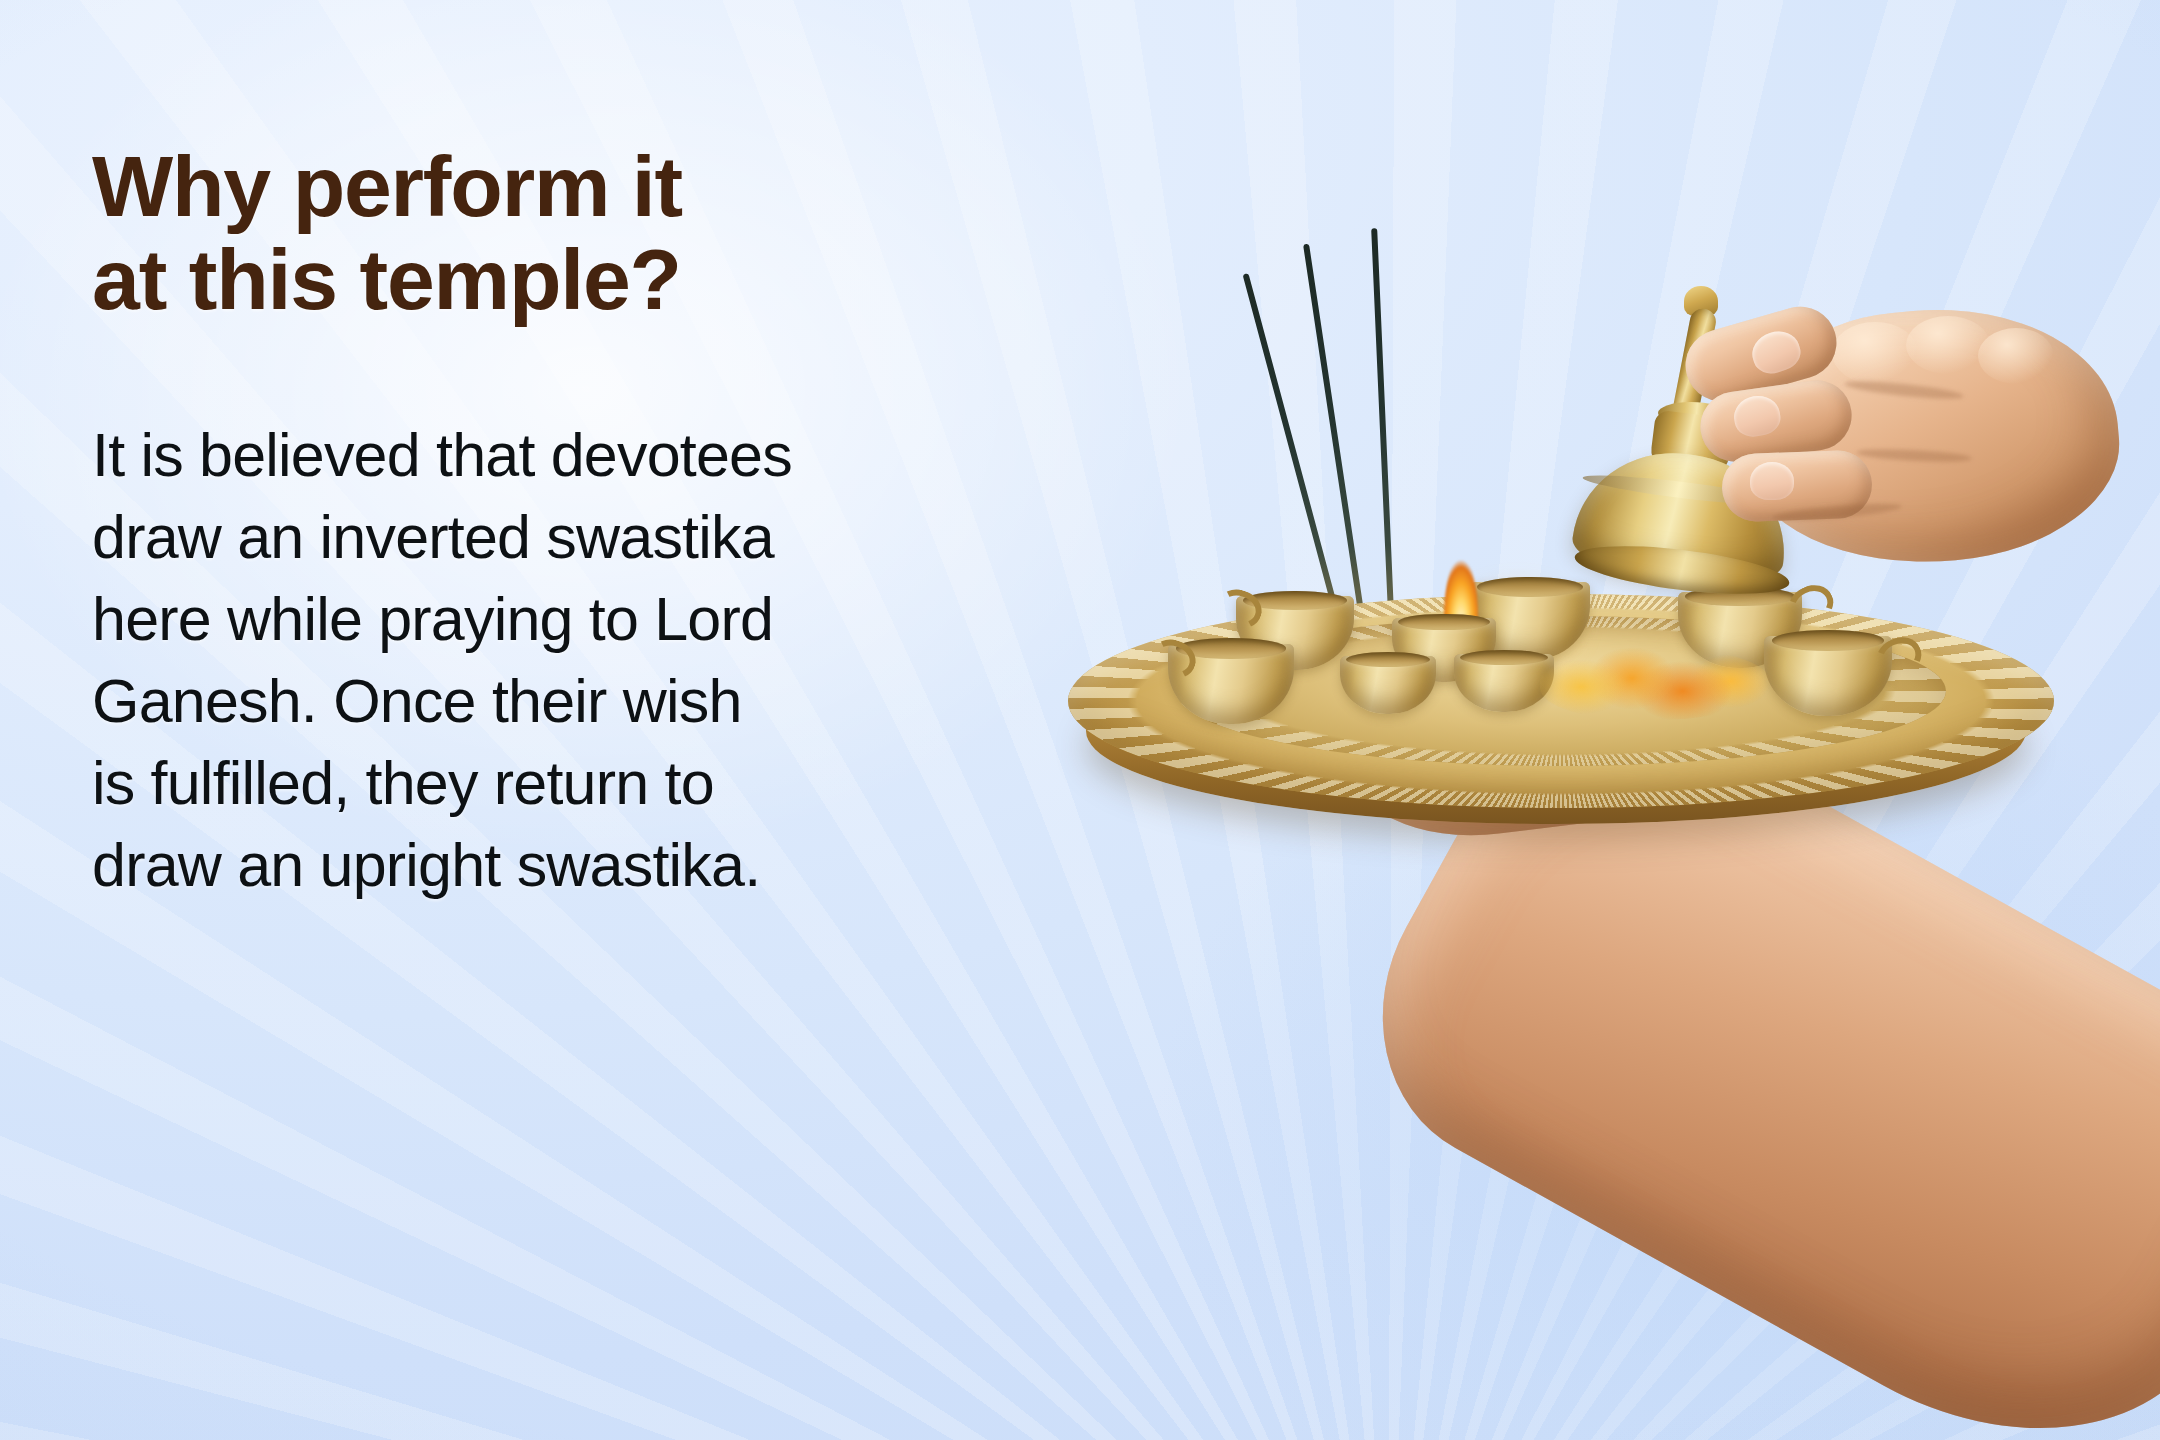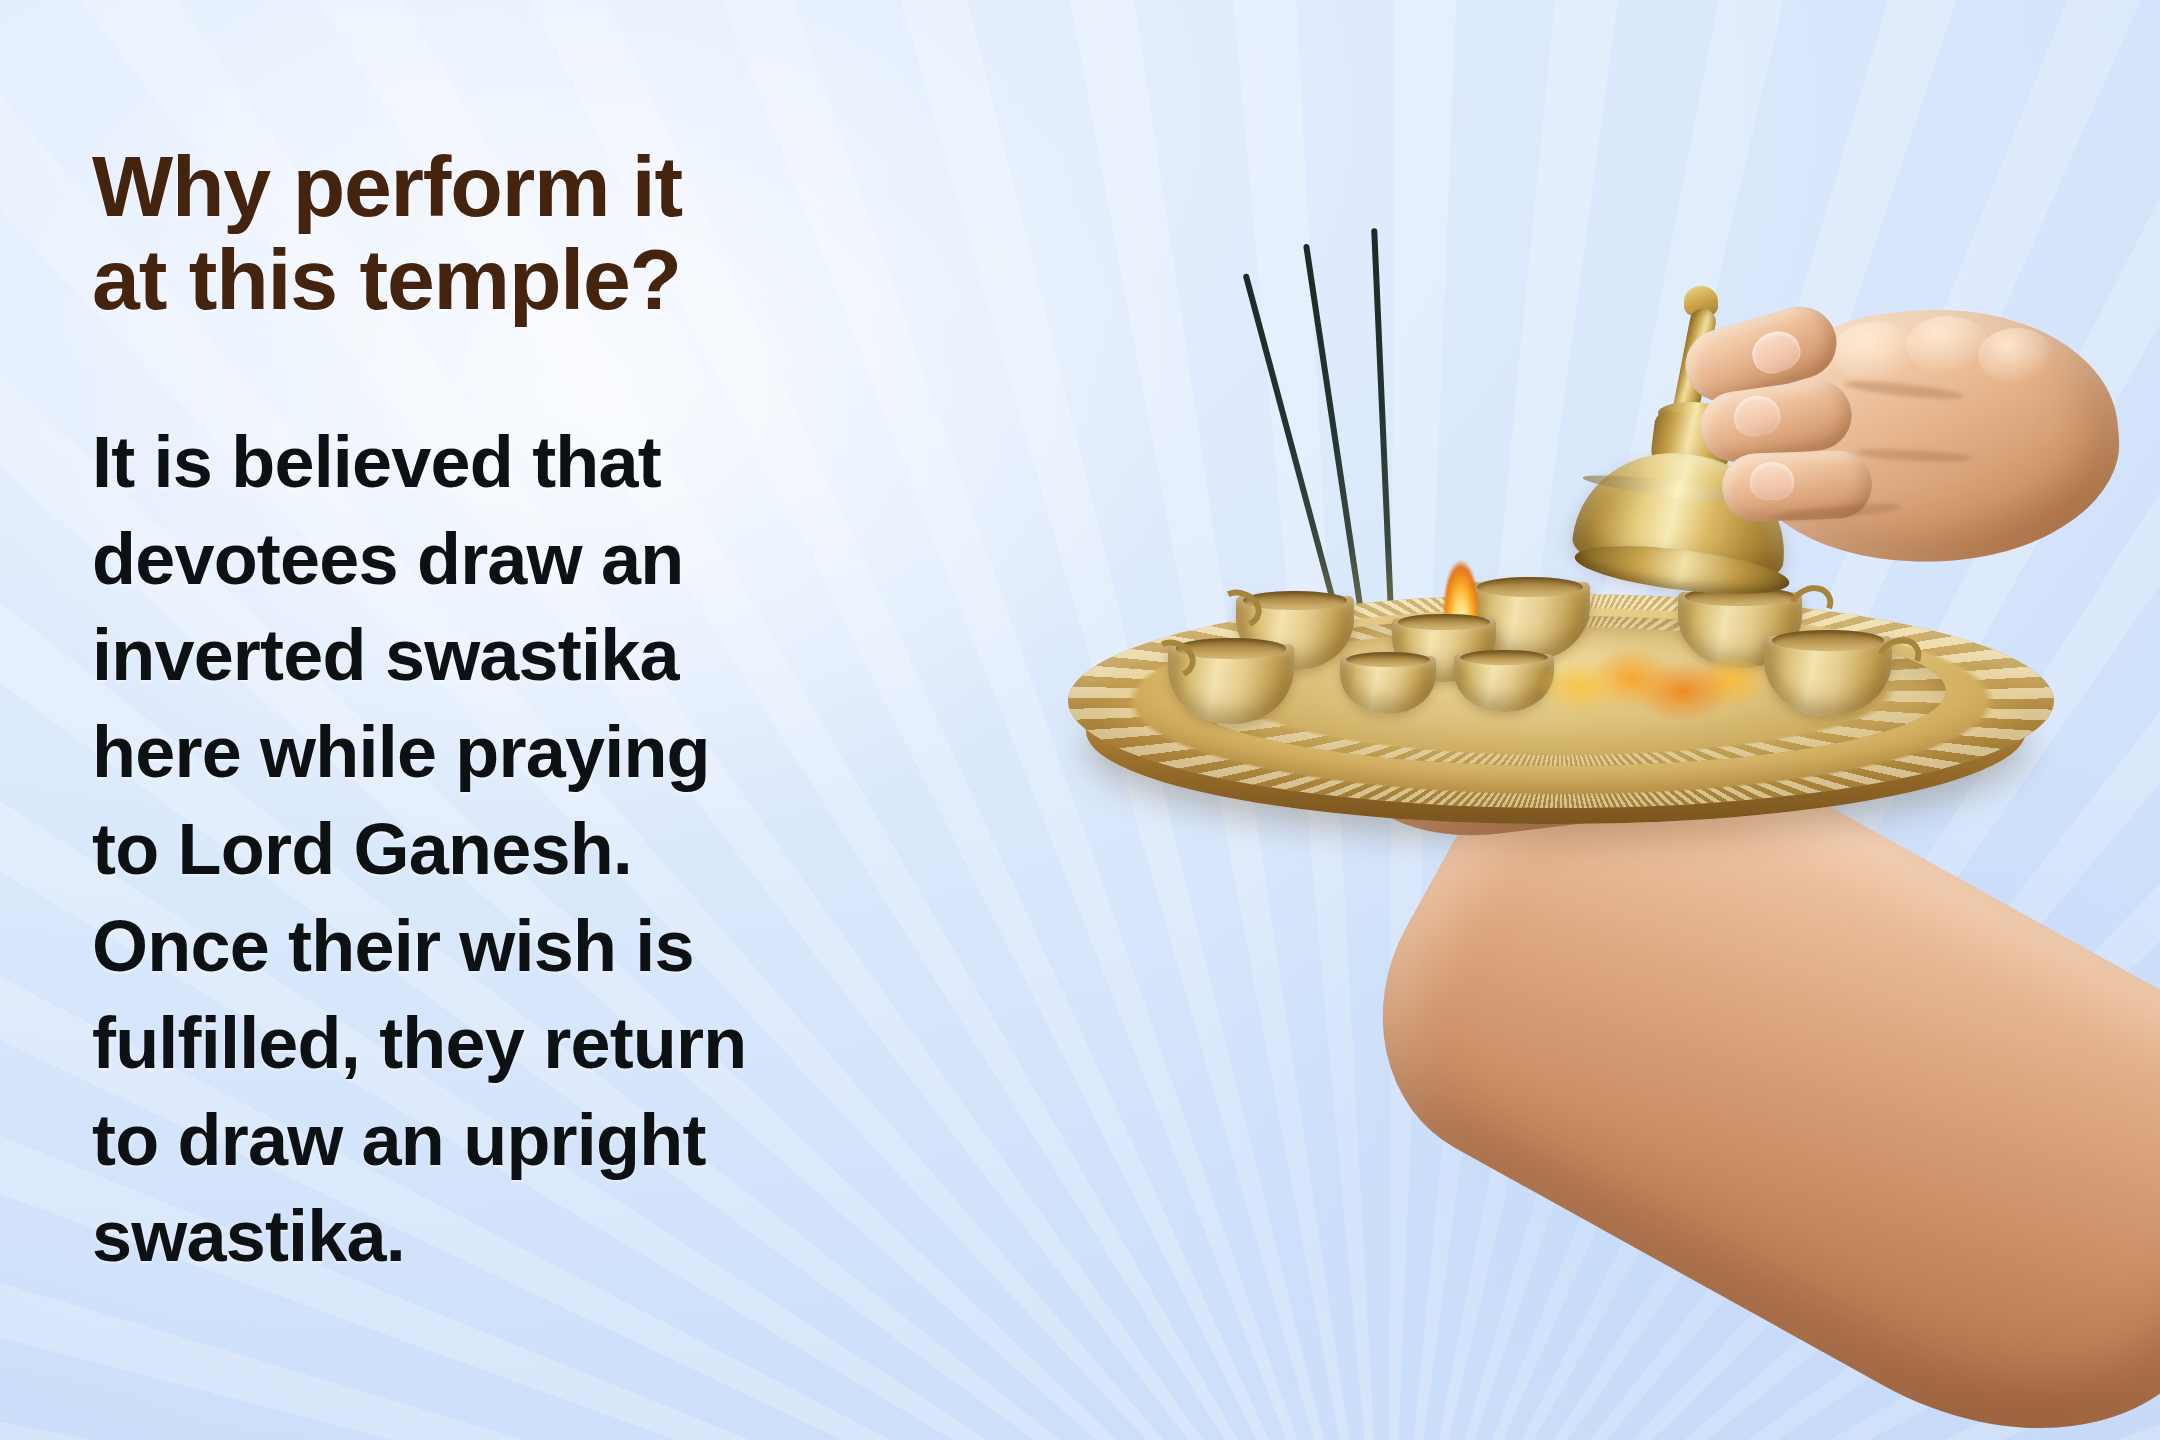--- a/index.html
+++ b/index.html
@@ -68,23 +68,23 @@
     line-height: 1.08;
     font-weight: 700;
     letter-spacing: -1.2px;
     color: #45240f;
     text-shadow: 0 2px 3px rgba(255,255,255,.55);
     white-space: pre-line;
   }
   .body-copy {
     margin: 0;
     padding-top: 88px;
-    font-size: 72px;
+    font-size: 61px;
     line-height: 1.345;
-    font-weight: 700;
+    font-weight: 400;
     letter-spacing: -0.8px;
     color: #0d1114;
     text-shadow: 0 2px 3px rgba(255,255,255,.5);
     width: 700px;
   }
 
   
   .photo {
     position: absolute;
     left: 1040px;

